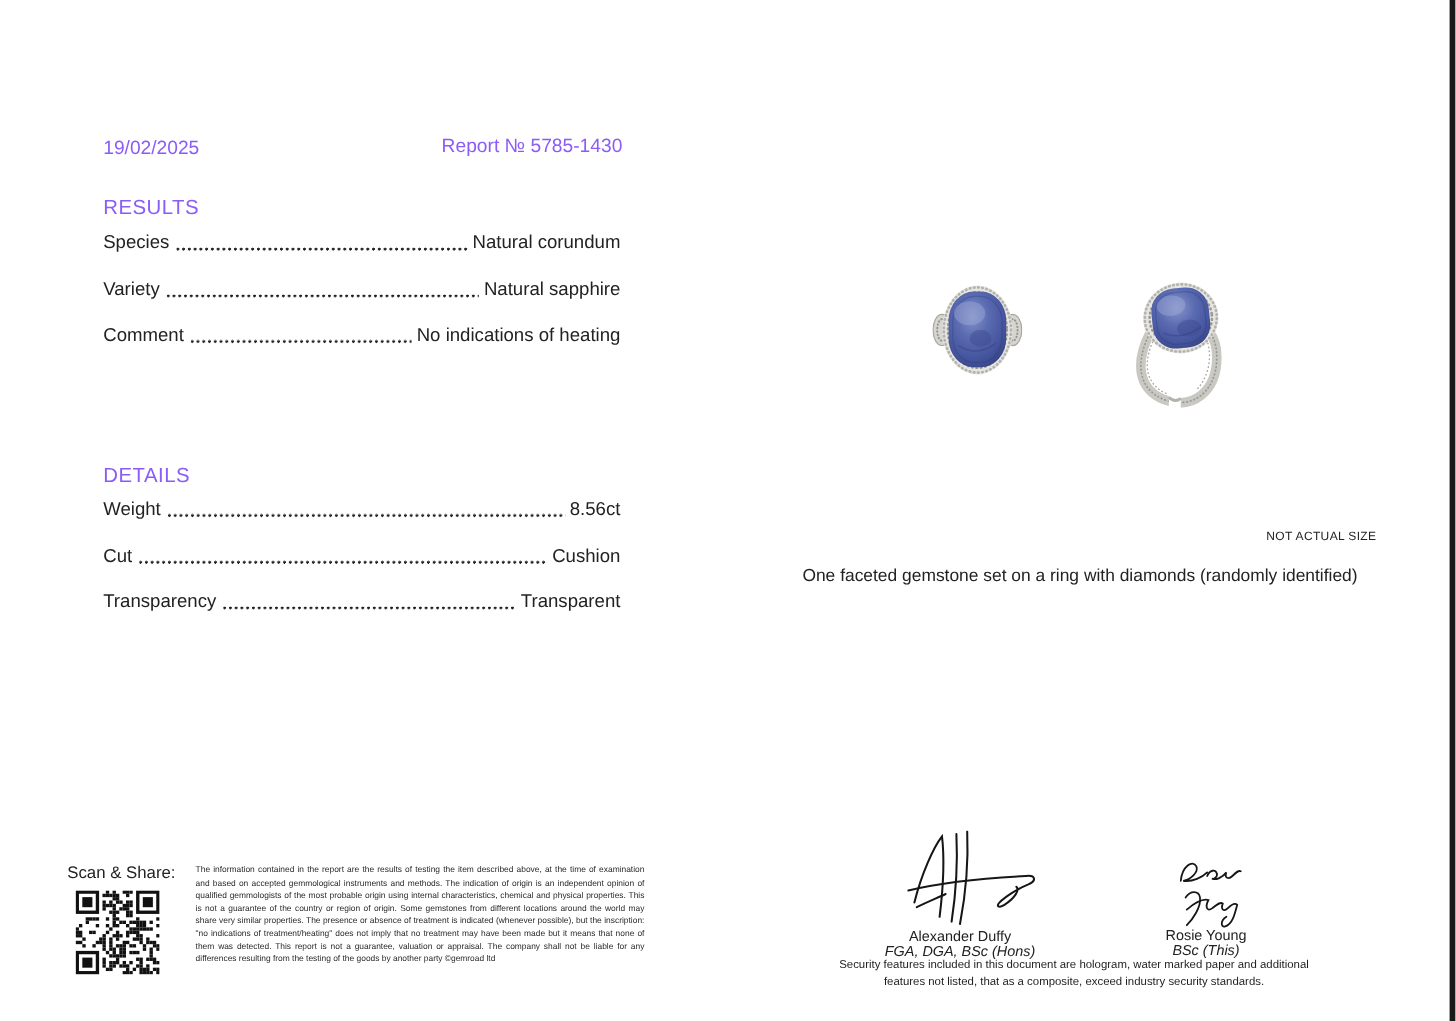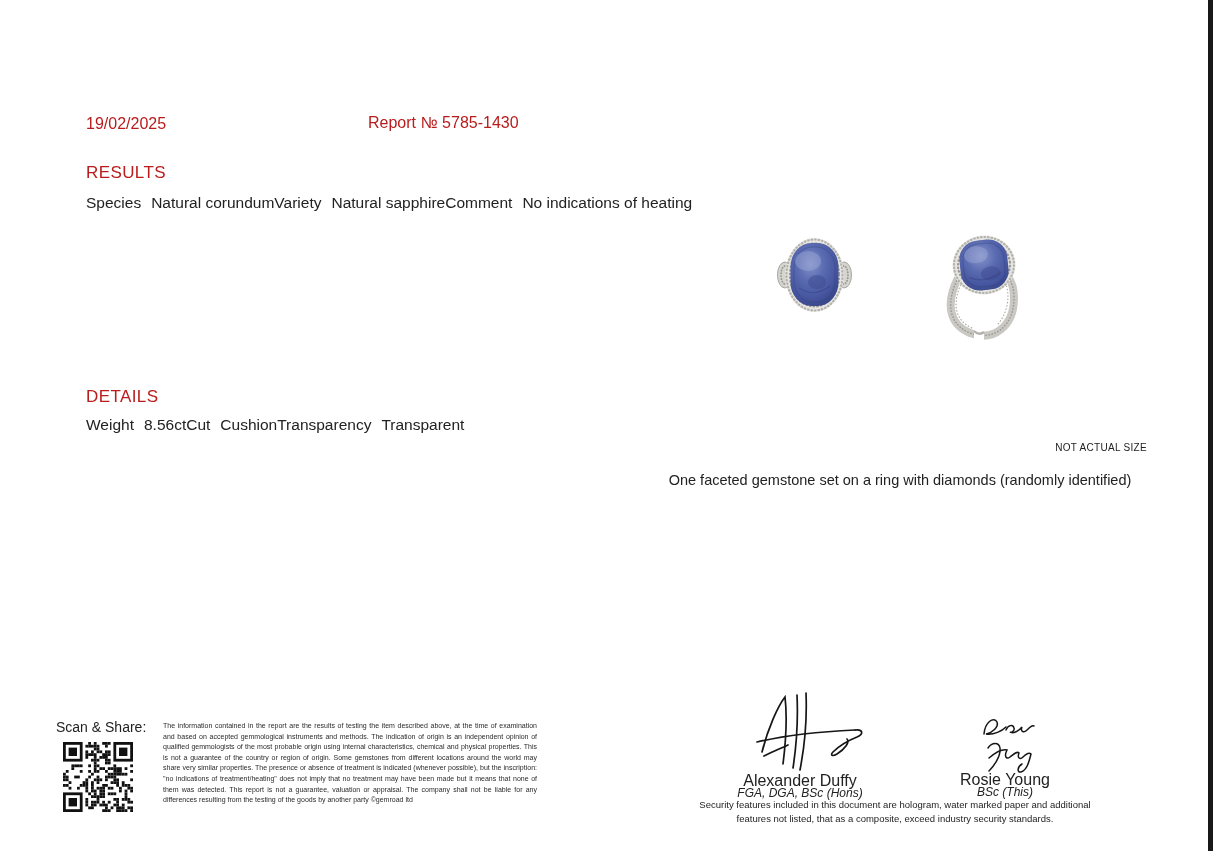--- a/index.html
+++ b/index.html
@@ -1,33 +1,33 @@
 <!DOCTYPE html>
 <html><head>
 <meta charset="utf-8">
 <style>
   html,body{margin:0;padding:0;}
   body{
     width:1213px;height:851px;position:relative;background:#ffffff;
     font-family:"Liberation Sans", sans-serif;color:#222222;overflow:hidden;
   }
   .abs{position:absolute;}
-  .navy{color:#b91c1c;}
+  .navy{color:#8b5cf6;}
 
   
   #date{left:86px;top:115px;font-size:16px;}
   #report-no{left:368px;top:114px;font-size:16px;}
 
   
   .section-heading{font-size:17px;letter-spacing:.4px;}
   #results-heading{left:86px;top:163px;}
   #details-heading{left:86px;top:387px;}
 
   
-  .rows{left:86px;width:431px;display:flex;flex-direction:row;}
+  .rows{left:86px;width:431px;display:flex;flex-direction:column;}
   #results-rows{top:195px;}
   #details-rows{top:417px;}
   .row{display:flex;align-items:flex-end;font-size:15.5px;line-height:16px;height:16px;margin-bottom:22.6px;white-space:nowrap;}
   .row .lbl{flex:0 0 auto;}
   .row .leader{
     flex:1 1 auto;height:3px;margin:0 4px 2px 6px;
     background-image:radial-gradient(circle at 1.1px 1.6px,#222 1.05px,transparent 1.3px);
     background-size:4.8px 3px;background-repeat:repeat-x;
   }
   .row .val{flex:0 0 auto;}
@@ -42,21 +42,21 @@
   #qr-code{left:63px;top:742px;width:70px;height:70px;}
   #disclaimer{
     left:163px;top:721px;width:374px;font-size:7px;line-height:10.6px;
     text-align:justify;color:#2a2a2a;
   }
 
   
   .sig-block{width:160px;text-align:center;}
   #sig1-text{left:720px;top:774px;}
   #sig2-text{left:925px;top:773px;}
-  .sig-name{font-size:16px;line-height:13px;}
+  .sig-name{font-size:12px;line-height:13px;}
   .sig-creds{font-size:12px;line-height:13px;font-style:italic;}
   #sig1-art{left:752px;top:692px;}
   #sig2-art{left:974px;top:714px;}
   #security-note{left:645px;top:798px;width:500px;text-align:center;font-size:9.5px;line-height:13.5px;color:#1d1d1d;}
 
   
   #page-edge{right:0;top:0;width:5px;height:851px;background:#191919;}
 </style>
 </head>
 <body>

